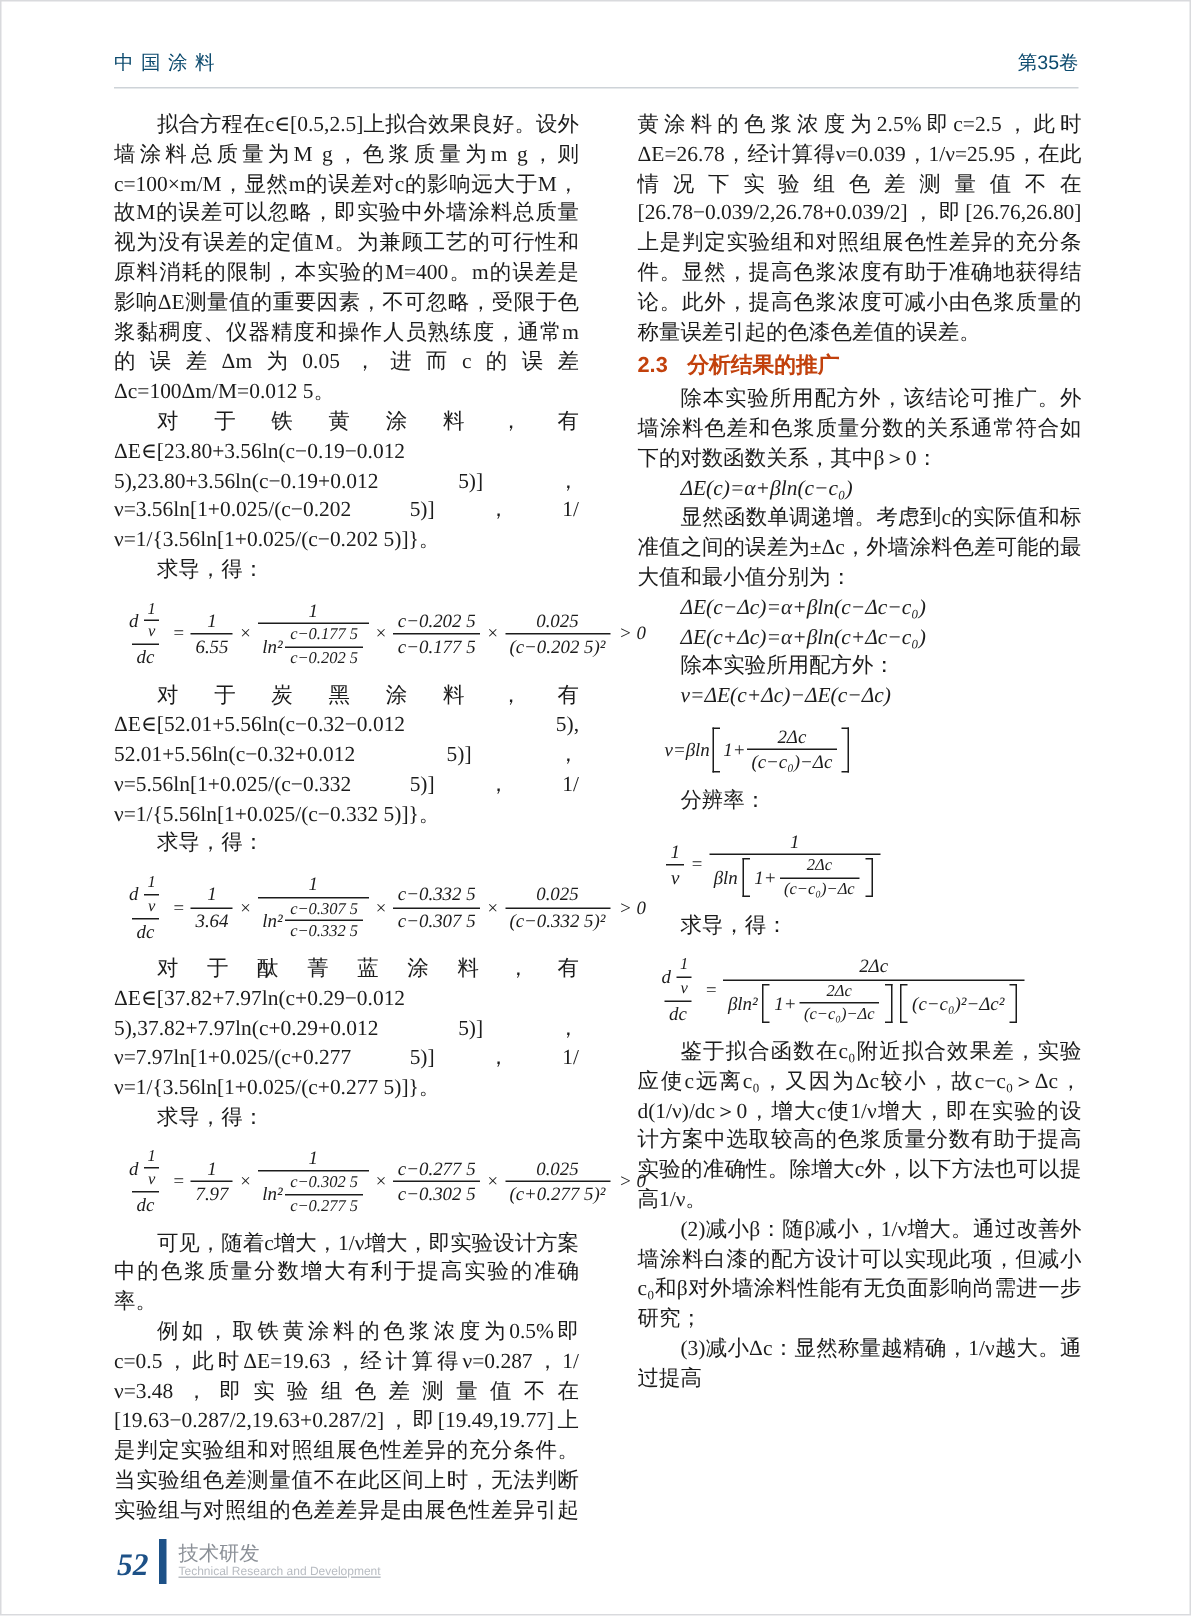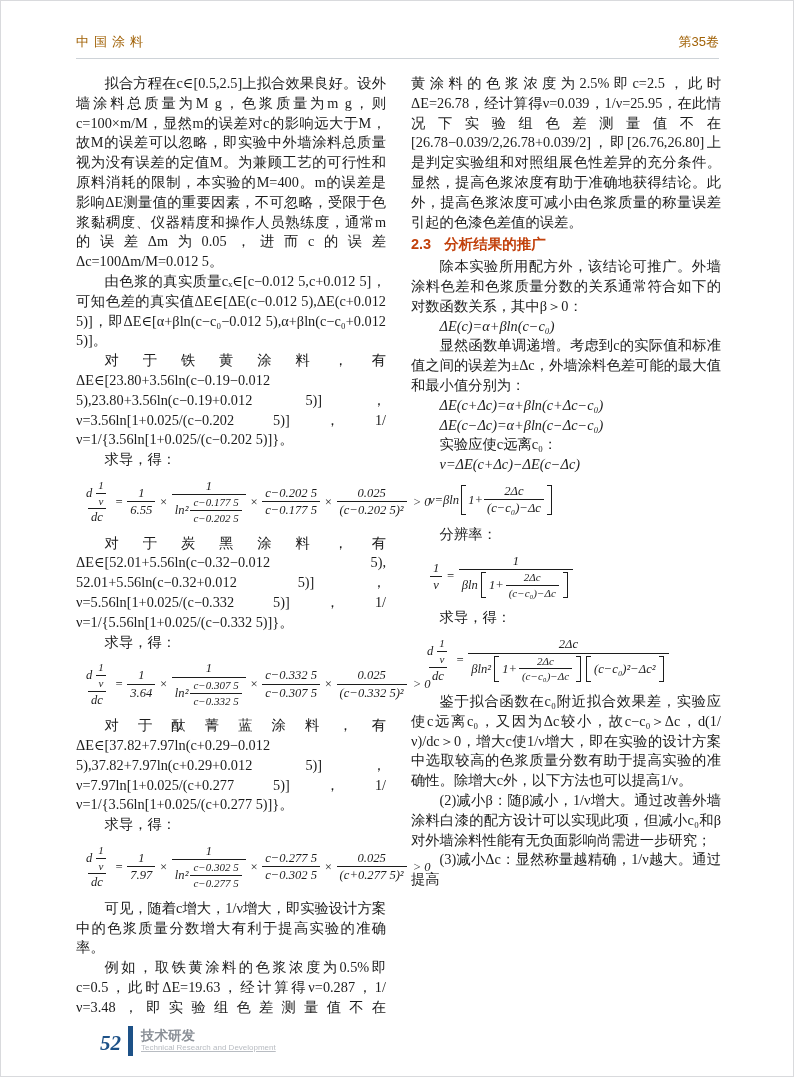--- a/index.html
+++ b/index.html
@@ -7,28 +7,28 @@
     position:relative; width:794px; height:1077px; margin:0 auto;
     background:#ffffff; border:1px solid #d9dadd; box-sizing:border-box;
     font-family:"Liberation Serif","DejaVu Serif",serif; color:#1c1c1c;
     overflow:hidden;
   }
   
   .hdr {
     position:absolute; top:32px; left:75px; right:74px;
     display:flex; justify-content:space-between; align-items:flex-end;
     font-family:"Liberation Sans","DejaVu Sans",sans-serif;
-    font-size:13px; color:#a16207; padding-bottom:7px;
+    font-size:13px; color:#0c4a6e; padding-bottom:7px;
     border-bottom:1px solid #ced3d8;
   }
   .hdr .journal { letter-spacing:5px; }
   
   .cols {
     position:absolute; top:73px; left:75px; width:645px; height:942px;
-    display:flex; gap:25px; overflow:hidden;
+    display:flex; gap:39px; overflow:hidden;
   }
   .col { width:310px; font-size:14.3px; line-height:19.8px; text-align:justify; }
   .col p { margin:0; text-indent:2em; }
   .eqline { margin:0; text-indent:2em; font-style:italic; }
   .h2 {
     margin:3px 0 2px; text-indent:0;
     font-family:"Liberation Sans","DejaVu Sans",sans-serif;
     font-weight:bold; font-size:14.5px; color:#c2410c;
   }
   .h2 .num { margin-right:13px; }
@@ -43,51 +43,50 @@
   .frac { display:inline-flex; flex-direction:column; align-items:center; margin:0 1px; }
   .frac > .top { display:inline-flex; align-items:center; justify-content:center; gap:1px; padding:0 3px 1px; }
   .frac > .bot { display:inline-flex; align-items:center; justify-content:center; gap:1px; padding:1px 3px 0; border-top:1px solid #1c1c1c; }
   .sm { font-size:11px; }
   .dsym { margin-right:1px; }
   .br { width:5px; align-self:stretch; margin:1px 2px; box-sizing:border-box; }
   .br.l { border:1.3px solid #1c1c1c; border-right:none; }
   .br.r { border:1.3px solid #1c1c1c; border-left:none; }
   .note { text-align:right; text-indent:0 !important; }
   
-  .ftr { position:absolute; left:77px; bottom:20px; display:flex; align-items:center;margin-left:22px; }
+  .ftr { position:absolute; left:77px; bottom:20px; display:flex; align-items:center; }
   .pagenum {
     font-size:21px; font-weight:bold; font-style:italic;
     color:#1d5187; margin-right:7px; margin-top:6px;
   }
   .vbar { width:5px; height:30px; background:#1d5187; margin-right:8px; }
   .flabels { display:flex; flex-direction:column; justify-content:center; }
   .footer-cn {
     font-family:"Liberation Sans","DejaVu Sans",sans-serif;
-    font-size:13.5px; font-weight:bold; color:#8b9097; line-height:1.15;
+    font-size:13.5px; font-weight:normal; color:#8b9097; line-height:1.15;
   }
   .footer-en {
     font-family:"Liberation Sans","DejaVu Sans",sans-serif;
     font-size:8px; color:#b8bcc2; line-height:1.3;text-decoration:underline;
   }
 </style>
 </head>
 <body>
 
 <div class="page">
 
   <div class="hdr">
     <span class="journal">中国涂料</span>
     <span class="volume">第35卷</span>
   </div>
 
   <div class="cols">
 
     <section class="col">
       <p>拟合方程在c∈[0.5,2.5]上拟合效果良好。设外墙涂料总质量为M g，色浆质量为m g，则c=100×m/M，显然m的误差对c的影响远大于M，故M的误差可以忽略，即实验中外墙涂料总质量视为没有误差的定值M。为兼顾工艺的可行性和原料消耗的限制，本实验的M=400。m的误差是影响ΔE测量值的重要因素，不可忽略，受限于色浆黏稠度、仪器精度和操作人员熟练度，通常m的误差Δm为0.05，进而c的误差Δc=100Δm/M=0.012 5。</p>
-      <p>由色浆的真实质量cₓ∈[c−0.012 5,c+0.012 5]，可知色差的真实值ΔE∈[ΔE(c−0.012 5),ΔE(c+0.012 5)]，即ΔE∈[α+βln(c−c₀−0.012 5),α+βln(c−c₀+0.012 5)]。</p>
       <p>对于铁黄涂料，有ΔE∈[23.80+3.56ln(c−0.19−0.012 5),23.80+3.56ln(c−0.19+0.012 5)]，ν=3.56ln[1+0.025/(c−0.202 5)]，1/ν=1/{3.56ln[1+0.025/(c−0.202 5)]}。</p>
       <p>求导，得：</p>
 
       <div class="formula">
         <span class="frac">
           <span class="top">
               <span class="dsym">d</span>
               <span class="frac sm">
                 <span class="top">1</span>
                 <span class="bot">ν</span>
@@ -217,23 +216,23 @@
     <section class="col">
       <p style="text-indent:0">黄涂料的色浆浓度为2.5%即c=2.5，此时ΔE=26.78，经计算得ν=0.039，1/ν=25.95，在此情况下实验组色差测量值不在[26.78−0.039/2,26.78+0.039/2]，即[26.76,26.80]上是判定实验组和对照组展色性差异的充分条件。显然，提高色浆浓度有助于准确地获得结论。此外，提高色浆浓度可减小由色浆质量的称量误差引起的色漆色差值的误差。</p>
 
       <h3 class="h2">
         <span class="num">2.3</span><span>分析结果的推广</span>
       </h3>
 
       <p>除本实验所用配方外，该结论可推广。外墙涂料色差和色浆质量分数的关系通常符合如下的对数函数关系，其中β＞0：</p>
       <p class="eqline">ΔE(c)=α+βln(c−c₀)</p>
       <p>显然函数单调递增。考虑到c的实际值和标准值之间的误差为±Δc，外墙涂料色差可能的最大值和最小值分别为：</p>
+      <p class="eqline">ΔE(c−Δc)=α+βln(c−Δc−c₀)</p>
       <p class="eqline">ΔE(c+Δc)=α+βln(c+Δc−c₀)</p>
-      <p class="eqline">ΔE(c−Δc)=α+βln(c−Δc−c₀)</p>
-      <p>实验应使c远离c₀：</p>
+      <p>除本实验所用配方外：</p>
       <p class="eqline">ν=ΔE(c+Δc)−ΔE(c−Δc)</p>
 
       <div class="formula" style="margin-left:18px">
         <span>ν=βln</span>
         <span class="br l"></span>
         <span>1+</span>
         <span class="frac">
             <span class="top">2Δc</span>
             <span class="bot">(c−c₀)−Δc</span>
           </span>

